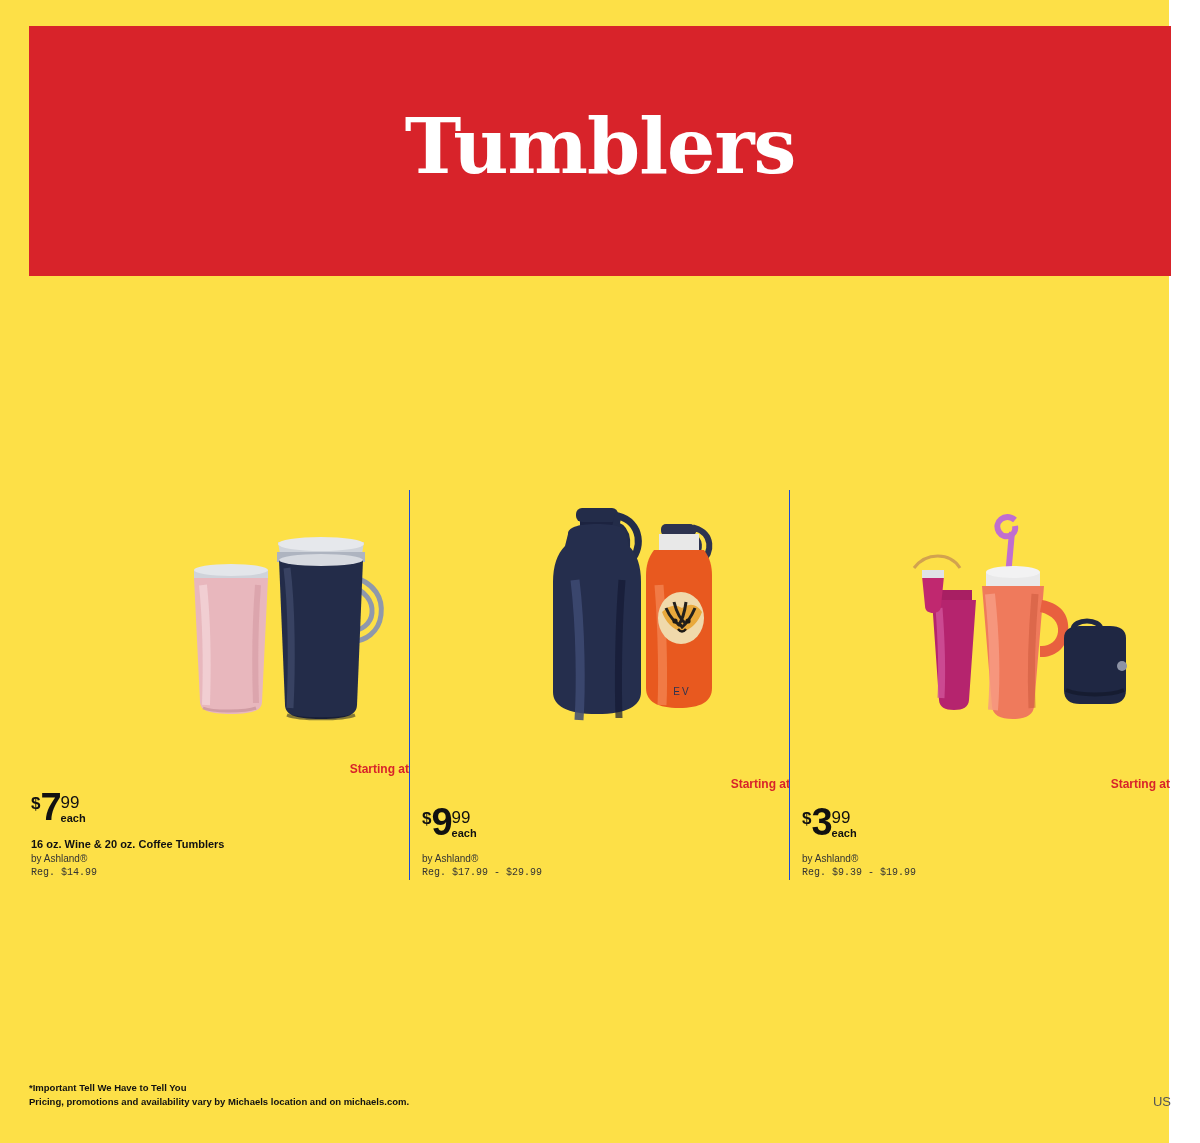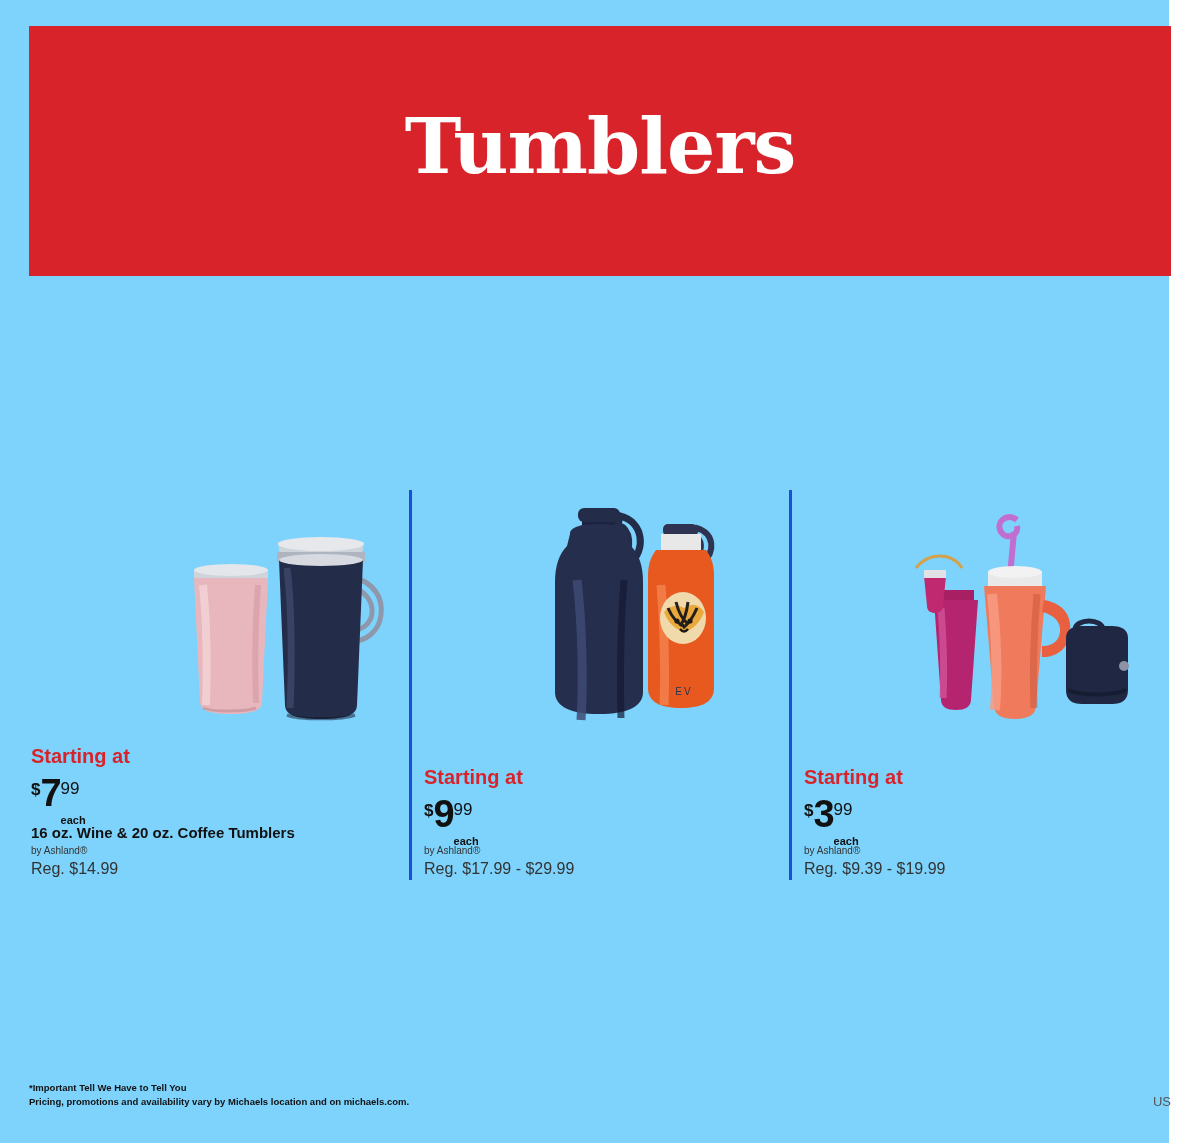--- a/index.html
+++ b/index.html
@@ -7,21 +7,21 @@
     margin: 0; padding: 0;
     width: 1200px; height: 1143px;
     background: #ffffff;
     font-family: "Liberation Sans", sans-serif;
     overflow: hidden;
   }
   .page {
     position: relative;
     width: 1169px;
     height: 1143px;
-    background: #7dd3fc;
+    background: #fde047;
   }
 
   
   .banner {
     position: absolute;
     left: 29px; top: 26px;
     width: 1142px; height: 250px;
     background: #d8232a;
     display: flex;
     align-items: center;
@@ -42,43 +42,44 @@
     position: absolute;
     left: 29px; top: 490px;
     width: 1142px; height: 390px;
     display: flex;
   }
   .col {
     position: relative;
     width: 380px;
     height: 390px;
   }
-  .col + .col { border-left: 3px solid #1d4ed8; }
+  .col + .col { border-left: 1px solid #1d4ed8; }
 
   .art {
     position: absolute;
     left: 0; top: 0;
     width: 380px;
     height: 262px;
   }
 
   .price-block {
     position: absolute;
     left: 0; bottom: 0;
     width: 380px;
     padding-left: 2px;
   }
   .col:nth-child(2) .price-block,
   .col:nth-child(3) .price-block { padding-left: 12px; }
 
   .starting {
     color: #d8232a;
     font-weight: bold;
-    font-size: 20px;
-    margin-bottom: 10px;
+    font-size: 12px;
+    margin-bottom: 16px;
+    text-align: right;
   }
   .price-row {
     display: flex;
     align-items: flex-start;
     line-height: 1;
     margin-bottom: 9px;
     height: 36px;
   }
   .dollar {
     font-size: 17px;
@@ -101,37 +102,38 @@
   .cents {
     font-size: 17px;
     font-weight: normal;
     color: #111;
     line-height: 1;
   }
   .each {
     font-size: 11px;
     font-weight: bold;
     color: #111;
-    margin-top: 18px;
+    margin-top: 2px;
   }
   .desc {
-    font-size: 15px;
+    font-size: 11px;
     font-weight: bold;
     color: #111;
     line-height: 1.35;
   }
   .brand {
     font-size: 10px;
     color: #333;
     line-height: 1.4;
   }
   .reg {
-    font-size: 16px;
+    font-size: 10px;
     color: #333;
     line-height: 1.4;
+    font-family: Liberation Mono, monospace;
   }
 
   
   .footer {
     position: absolute;
     left: 29px; bottom: 34px;
     width: 1142px;
     display: flex;
     justify-content: space-between;
     align-items: flex-end;

